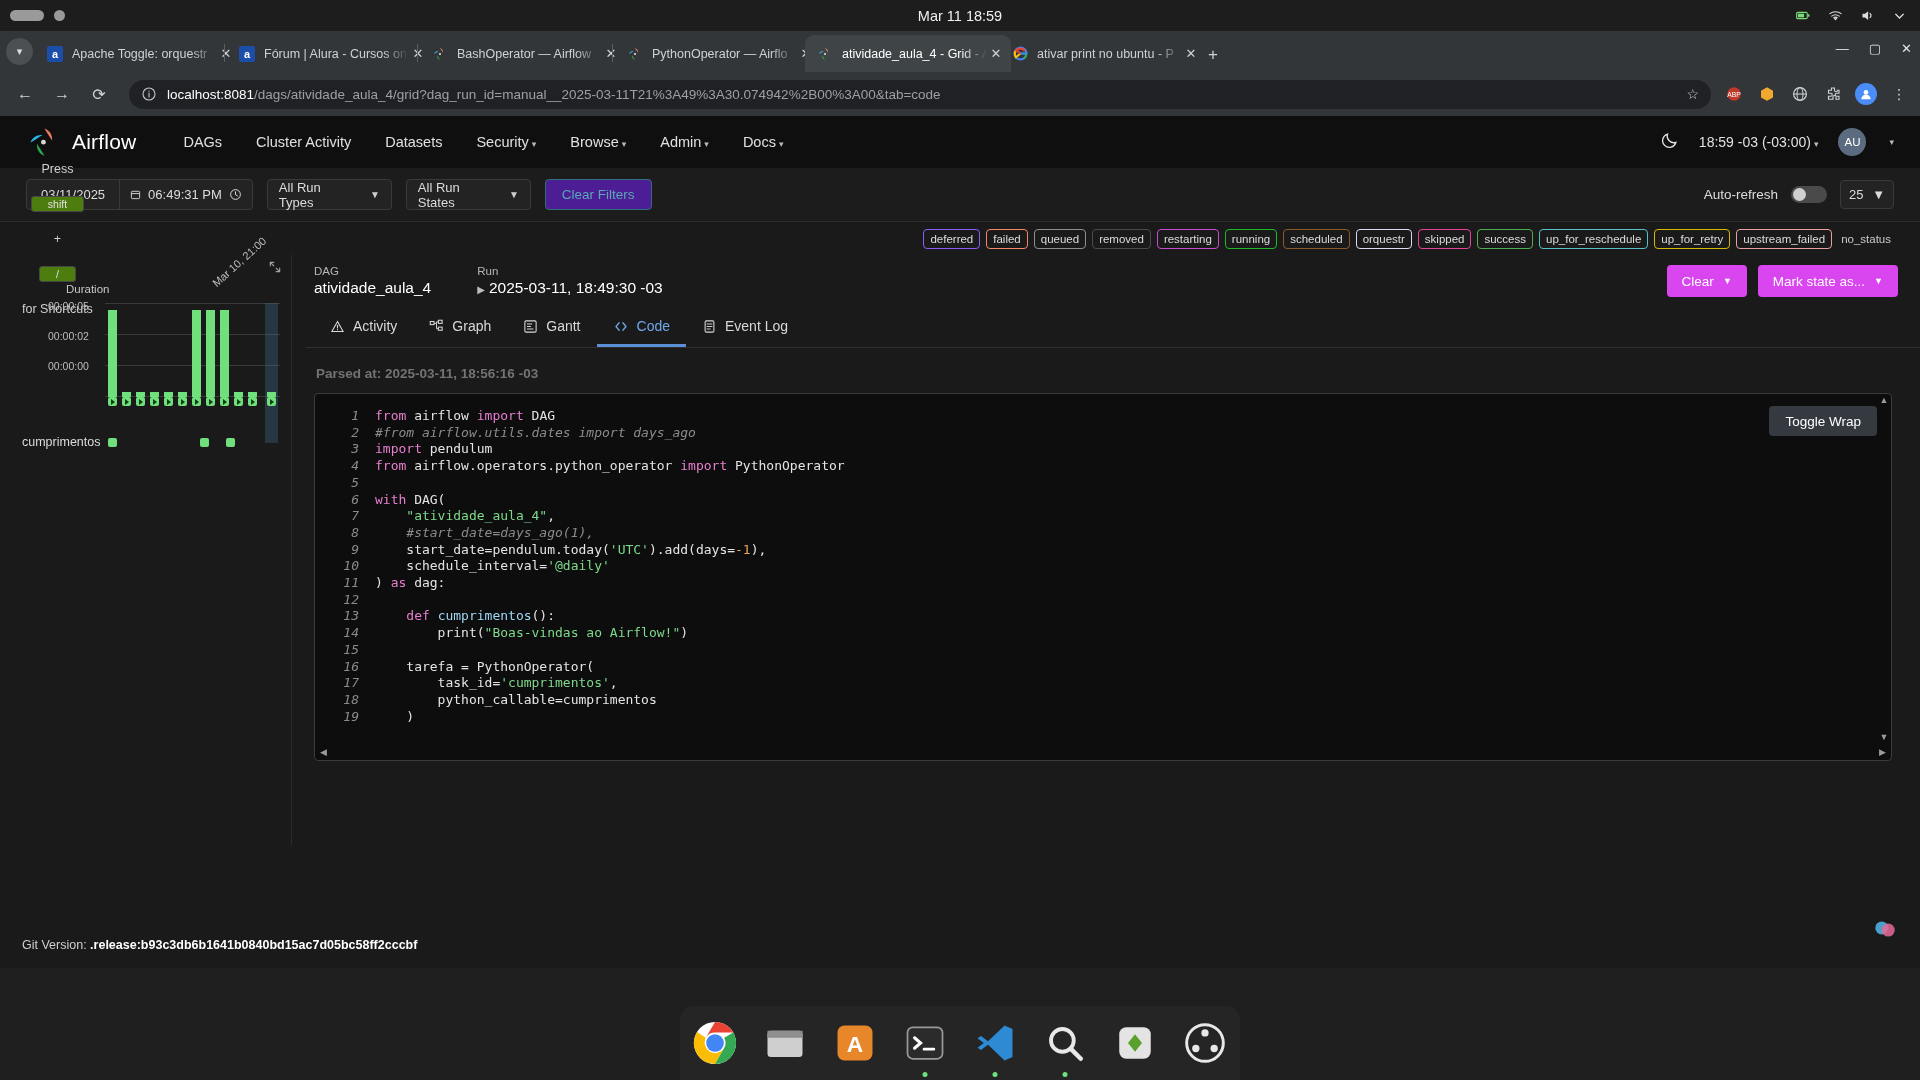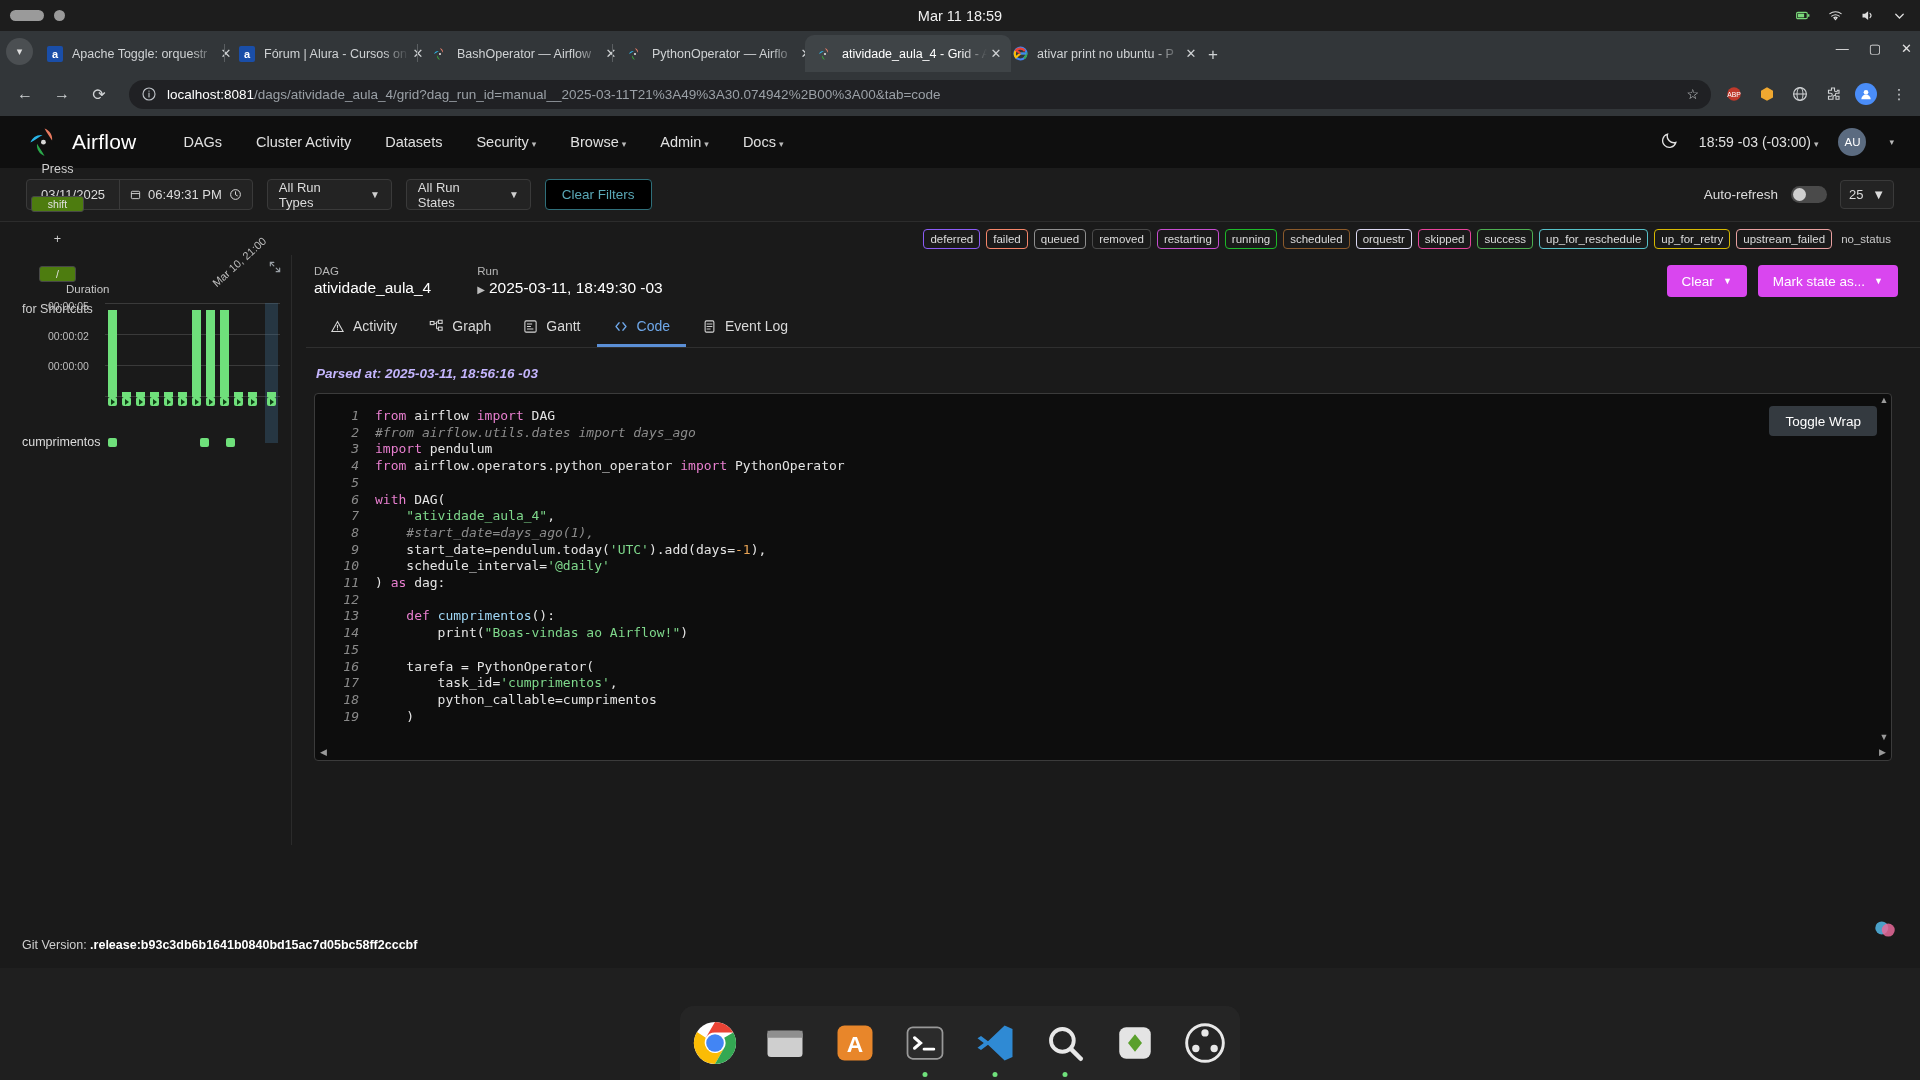--- a/index.html
+++ b/index.html
@@ -102,21 +102,21 @@
     border-radius: 4px; background: #232323; font-size: 13px; color: #dcdcdc; }
   .dt-date { padding: 0 14px; border-right: 1px solid #3a3a3a; line-height: 29px; }
   .dt-time { padding: 0 10px; display: flex; align-items: center; gap: 7px; line-height: 29px; }
   .sel {
     height: 31px; min-width: 125px; border: 1px solid #3a3a3a; border-radius: 4px; background: #232323;
     display: flex; align-items: center; justify-content: space-between; padding: 0 11px;
     font-size: 13px; color: #dcdcdc;
   }
   .sel .cv { font-size: 10px; color: #cfcfcf; margin-left: 14px; }
   .clear-filters { height: 31px; padding: 0 16px; border: 1px solid #2f6f7a; border-radius: 4px;
-    background: #000000; color: #5aa9b8; font-size: 13.5px; display: flex; align-items: center; }
+    background: #4c1d95; color: #5aa9b8; font-size: 13.5px; display: flex; align-items: center; }
   .fb-right { margin-left: auto; display: flex; align-items: center; gap: 13px; font-size: 13.5px; color: #dcdcdc; }
   .toggle { width: 36px; height: 17px; border-radius: 9px; background: #4a4a4a; position: relative; }
   .toggle .knob { position: absolute; top: 2px; left: 2px; width: 13px; height: 13px; border-radius: 50%; background: #cfcfcf; }
   .sel-sm { height: 29px; width: 54px; border: 1px solid #3a3a3a; border-radius: 4px; background: #232323;
     display: flex; align-items: center; justify-content: space-between; padding: 0 8px; font-size: 13px; color: #dcdcdc; }
 
   
   .legendrow { height: 33px; display: flex; align-items: center; padding: 0 22px; }
   .shortcut { font-size: 12.5px; color: #cfcfcf; display: flex; align-items: center; gap: 20px; flex-direction: column; }
   .kbd { background: #4d7c0f; border: 1px solid #474747; border-radius: 3px; padding: 1px 16px; font-size: 10.5px; color: #e2e2e2; }
@@ -161,21 +161,21 @@
     font-size: 13.5px; display: flex; align-items: center; gap: 9px; }
   .btn-dark .cv { font-size: 9px; }
 
   .tabs2 { display: flex; align-items: center; gap: 0; padding: 0 8px; margin-top: 12px;
     border-bottom: 1px solid #2f2f2f; }
   .tab2 { display: flex; align-items: center; gap: 8px; font-size: 14px; color: #d8d8d8;
     padding: 9px 16px 10px 16px; border-bottom: 3px solid transparent; }
   .tab2.active { color: #6fa8ea; border-bottom-color: #5b8fd6; }
   .tab2 svg { display: block; }
 
-  .parsed { font-size: 13.5px; color: #c4b5fd; font-weight: bold; padding: 18px 16px 12px 10px; font-style: italic; }
+  .parsed { font-size: 13.5px; color: #737373; font-weight: bold; padding: 18px 16px 12px 10px; }
 
   .codewrap { position: relative; margin: 0 28px 0 8px; border: 1px solid #3b3b3b; border-radius: 4px;
     background: #0d0d0d; height: 368px; overflow: hidden; }
   .toggle-wrap { position: absolute; right: 14px; top: 12px; height: 30px; padding: 0 16px;
     background: #343a40; color: #fff; border-radius: 4px; font-size: 13.5px;
     display: flex; align-items: center; }
   pre.code {
     font-family: "DejaVu Sans Mono", monospace; font-size: 13px; line-height: 16.7px;
     padding: 14px 0 10px 0; color: #e4e4e4; white-space: pre;
   }

